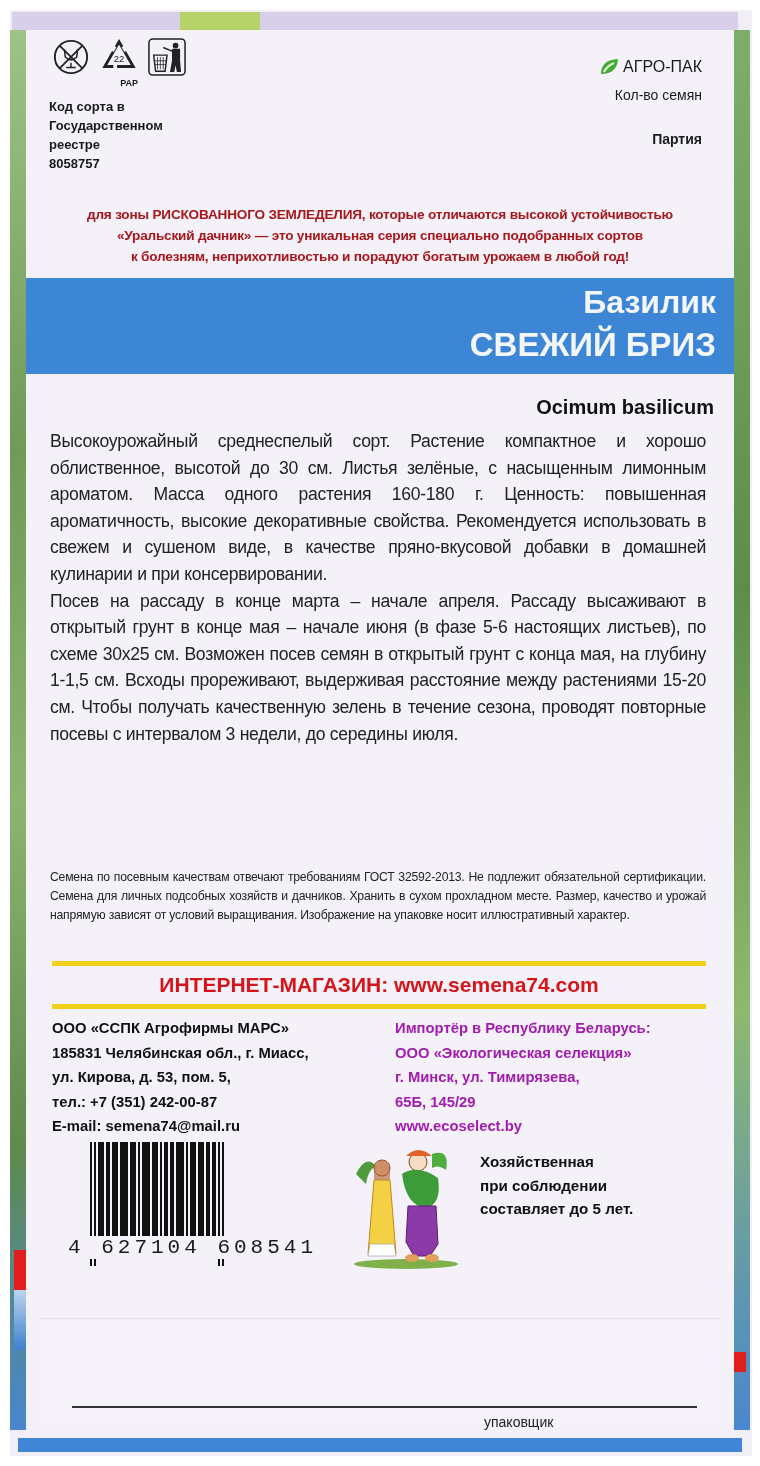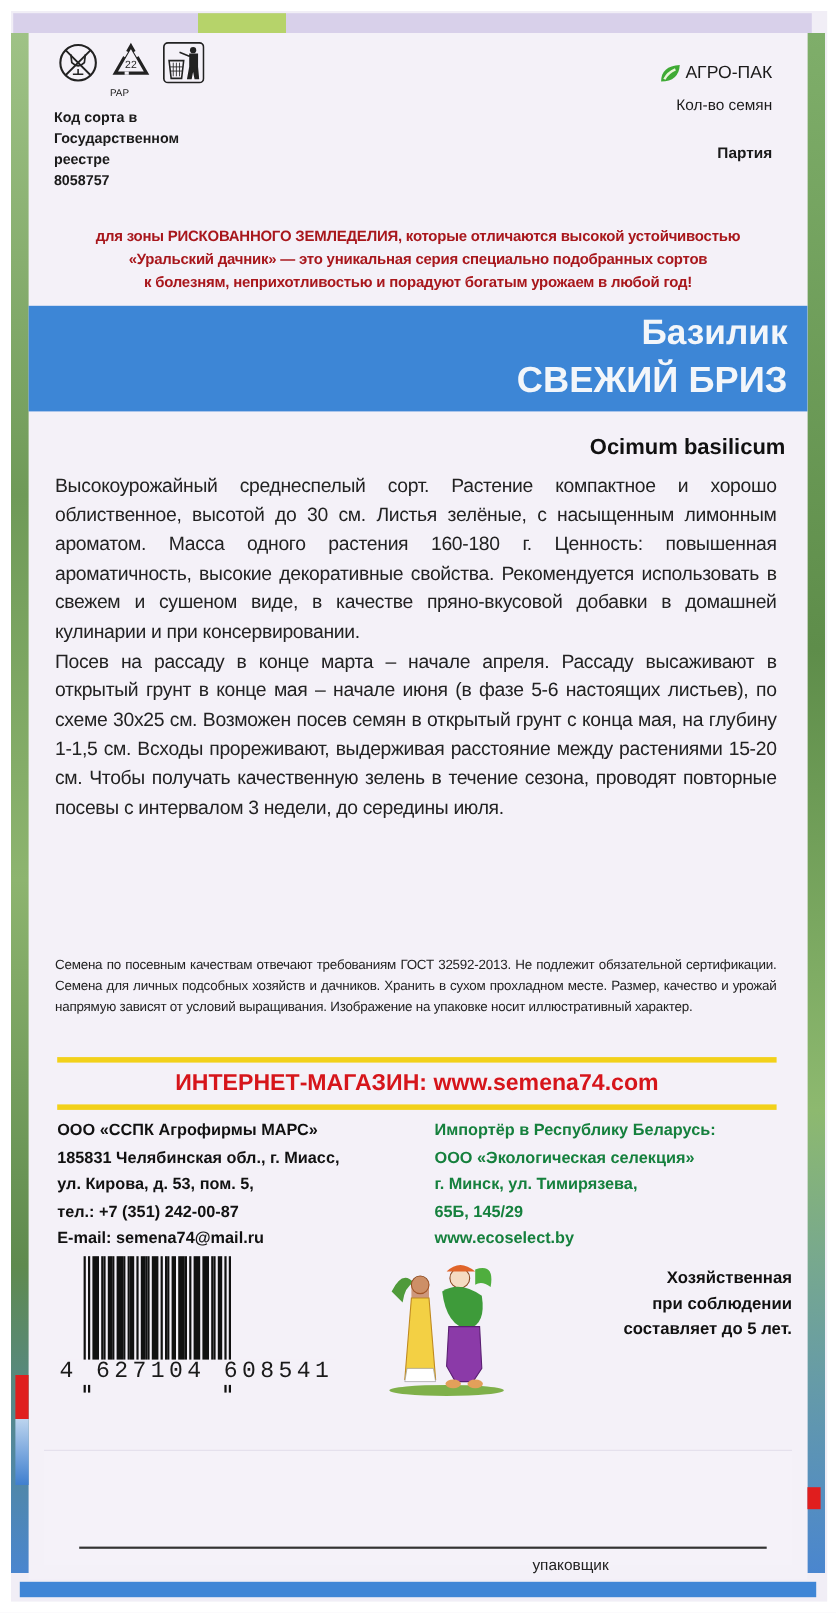--- a/index.html
+++ b/index.html
@@ -10,21 +10,21 @@
   .top-band{position:absolute;left:12px;top:12px;width:726px;height:18px;background:#d8d0ea;}
   .top-leaf{position:absolute;left:180px;top:12px;width:80px;height:18px;background:#b6d36a;}
   .card{position:absolute;left:26px;top:30px;width:708px;height:1406px;background:#f4f1f8;}
   .stripe-l{position:absolute;left:14px;top:1250px;width:12px;height:40px;background:#e01e1e;}
   .stripe-l2{position:absolute;left:14px;top:1290px;width:12px;height:60px;background:linear-gradient(180deg,#bcd4ee,#3f7fcf);}
   .stripe-r{position:absolute;right:14px;top:1352px;width:12px;height:20px;background:#e01e1e;}
   .bottom-band{position:absolute;left:18px;top:1438px;width:724px;height:14px;background:#3f86d6;}
 
   .icons{position:absolute;left:52px;top:38px;display:flex;gap:10px;align-items:flex-start;}
   .icon{width:38px;height:38px;}
-  .pap{font-size:9px;font-weight:normal;text-align:left;margin-top:-2px;}
+  .pap{font-size:9px;font-weight:bold;text-align:right;margin-top:-2px;}
   .reg{position:absolute;left:49px;top:97px;font-size:13px;font-weight:bold;line-height:19px;}
 
   .brand{position:absolute;right:58px;top:58px;display:flex;align-items:flex-end;gap:4px;font-size:16px;}
   .leaf{width:20px;height:18px;}
   .seeds{position:absolute;right:58px;top:87px;font-size:14px;font-weight:normal;}
   .batch{position:absolute;right:58px;top:131px;font-size:14px;font-weight:bold;}
 
   .slogan{position:absolute;left:40px;top:204px;width:680px;text-align:center;color:#a8171c;font-size:13.6px;font-weight:bold;line-height:21px;letter-spacing:-0.2px;}
 
   .title-band{position:absolute;left:26px;top:278px;width:708px;height:96px;background:#3d86d6;}
@@ -34,29 +34,29 @@
 
   .desc{position:absolute;left:50px;top:428px;width:656px;font-size:17.6px;line-height:26.6px;text-align:justify;color:#222;letter-spacing:-0.3px;}
   .agro-title{color:#c0262b;}
   .small{position:absolute;left:50px;top:868px;width:656px;font-size:12.2px;line-height:19px;text-align:justify;color:#222;letter-spacing:-0.2px;}
 
   .shop-line1{position:absolute;left:52px;top:961px;width:654px;height:5px;background:#f2d11a;}
   .shop{position:absolute;left:52px;top:973px;width:654px;text-align:center;color:#d6151b;font-size:21px;font-weight:bold;}
   .shop-line2{position:absolute;left:52px;top:1004px;width:654px;height:5px;background:#f2d11a;}
 
   .addr{position:absolute;left:52px;top:1016px;font-size:14.8px;font-weight:bold;line-height:24.5px;color:#111;}
-  .imp{position:absolute;left:395px;top:1016px;font-size:14.8px;font-weight:bold;line-height:24.5px;color:#15803d;}
-
-  .barcode{position:absolute;left:52px;top:1142px;width:262px;height:128px;padding-left:24px;}
+  .imp{position:absolute;left:395px;top:1016px;font-size:14.8px;font-weight:bold;line-height:24.5px;color:#a21caf;}
+
+  .barcode{position:absolute;left:66px;top:1142px;width:262px;height:128px;padding-left:24px;}
   .bars{display:flex;align-items:flex-start;height:108px;}
   .bar{background:#111;height:100px;}
   .bar.long{height:124px;}
   .bcnum{position:absolute;left:0;top:94px;font-family:"Liberation Mono",monospace;font-size:21px;letter-spacing:4px;background:#f4f1f8;padding:0 2px;}
   .figures{position:absolute;left:346px;top:1144px;width:120px;height:128px;}
-  .life{position:absolute;left:480px;top:1150px;width:240px;text-align:right;font-size:15.2px;font-weight:bold;line-height:23.5px;color:#111;}
+  .life{position:absolute;left:480px;top:1150px;width:240px;text-align:left;font-size:15.2px;font-weight:bold;line-height:23.5px;color:#111;}
 
   .flap{position:absolute;left:40px;top:1318px;width:680px;height:104px;background:#f5f2f9;border-top:1px solid #e4dfec;}
   .sign-line{position:absolute;left:72px;top:1406px;width:625px;height:1.5px;background:#333;}
   .sign1{position:absolute;left:156px;top:1467px;font-size:14px;color:#c2410c;}
   .sign2{position:absolute;left:484px;top:1414px;font-size:14px;color:#222;}
 </style>
 </head>
 <body>
 
 <div class="pack"></div>

